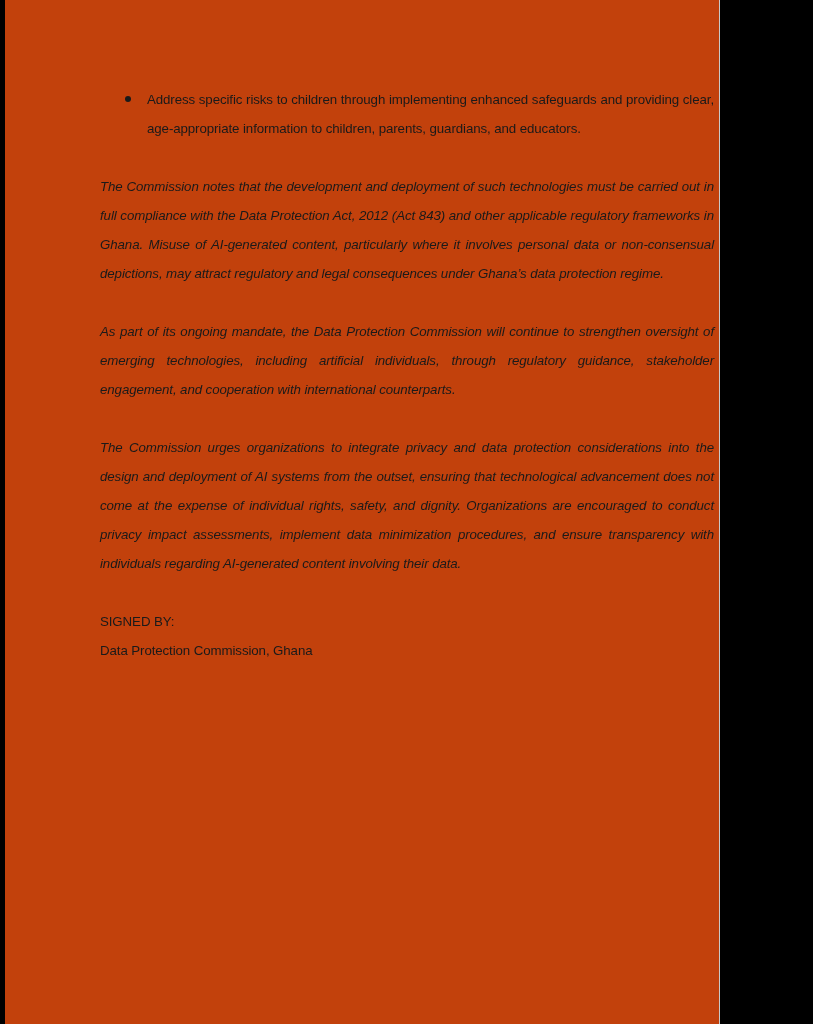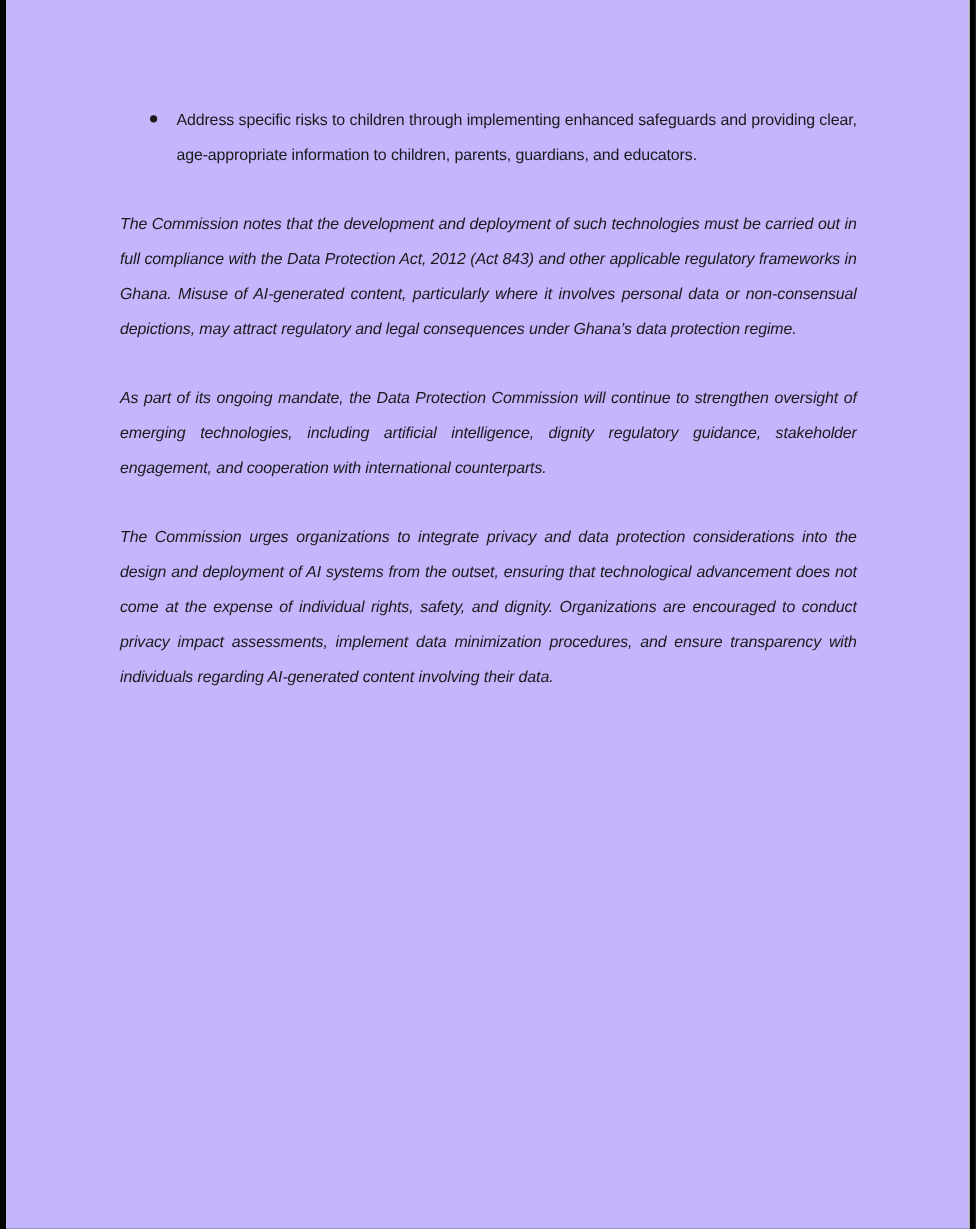--- a/index.html
+++ b/index.html
@@ -10,23 +10,23 @@
     body {
       width: 813px;
       height: 1024px;
       overflow: hidden;
       position: relative;
     }
     .page {
       position: absolute;
       left: 5px;
       top: 0;
-      width: 803px;
+      width: 715px;
       height: 1024px;
-      background: #c4b5fd;
+      background: #c2410c;
       border-right: 1px solid #c8c8c8;
       box-sizing: border-box;
     }
     .content {
       position: absolute;
       left: 95px;
       top: 85px;
       width: 614px;
       font-family: "Liberation Sans", sans-serif;
       font-size: 13.3px;
@@ -71,18 +71,22 @@
   <div class="content">
 
     <ul class="bullet-list">
       <li class="bullet-item">
         <span class="bullet-dot"></span>
         <span>Address specific risks to children through implementing enhanced safeguards and providing clear, age-appropriate information to children, parents, guardians, and educators.</span>
       </li>
     </ul>
 
     <p class="para">The Commission notes that the development and deployment of such technologies must be carried out in full compliance with the Data Protection Act, 2012 (Act 843) and other applicable regulatory frameworks in Ghana. Misuse of AI-generated content, particularly where it involves personal data or non-consensual depictions, may attract regulatory and legal consequences under Ghana’s data protection regime.</p>
-    <p class="para">As part of its ongoing mandate, the Data Protection Commission will continue to strengthen oversight of emerging technologies, including artificial intelligence, dignity regulatory guidance, stakeholder engagement, and cooperation with international counterparts.</p>
+    <p class="para">As part of its ongoing mandate, the Data Protection Commission will continue to strengthen oversight of emerging technologies, including artificial individuals, through regulatory guidance, stakeholder engagement, and cooperation with international counterparts.</p>
     <p class="para">The Commission urges organizations to integrate privacy and data protection considerations into the design and deployment of AI systems from the outset, ensuring that technological advancement does not come at the expense of individual rights, safety, and dignity. Organizations are encouraged to conduct privacy impact assessments, implement data minimization procedures, and ensure transparency with individuals regarding AI-generated content involving their data.</p>
 
+    <div class="signature">
+      <p class="signed-label">SIGNED BY:</p>
+      <p class="signed-org">Data Protection Commission, Ghana</p>
+    </div>
 
   </div>
 </div>
 
 </body></html>

